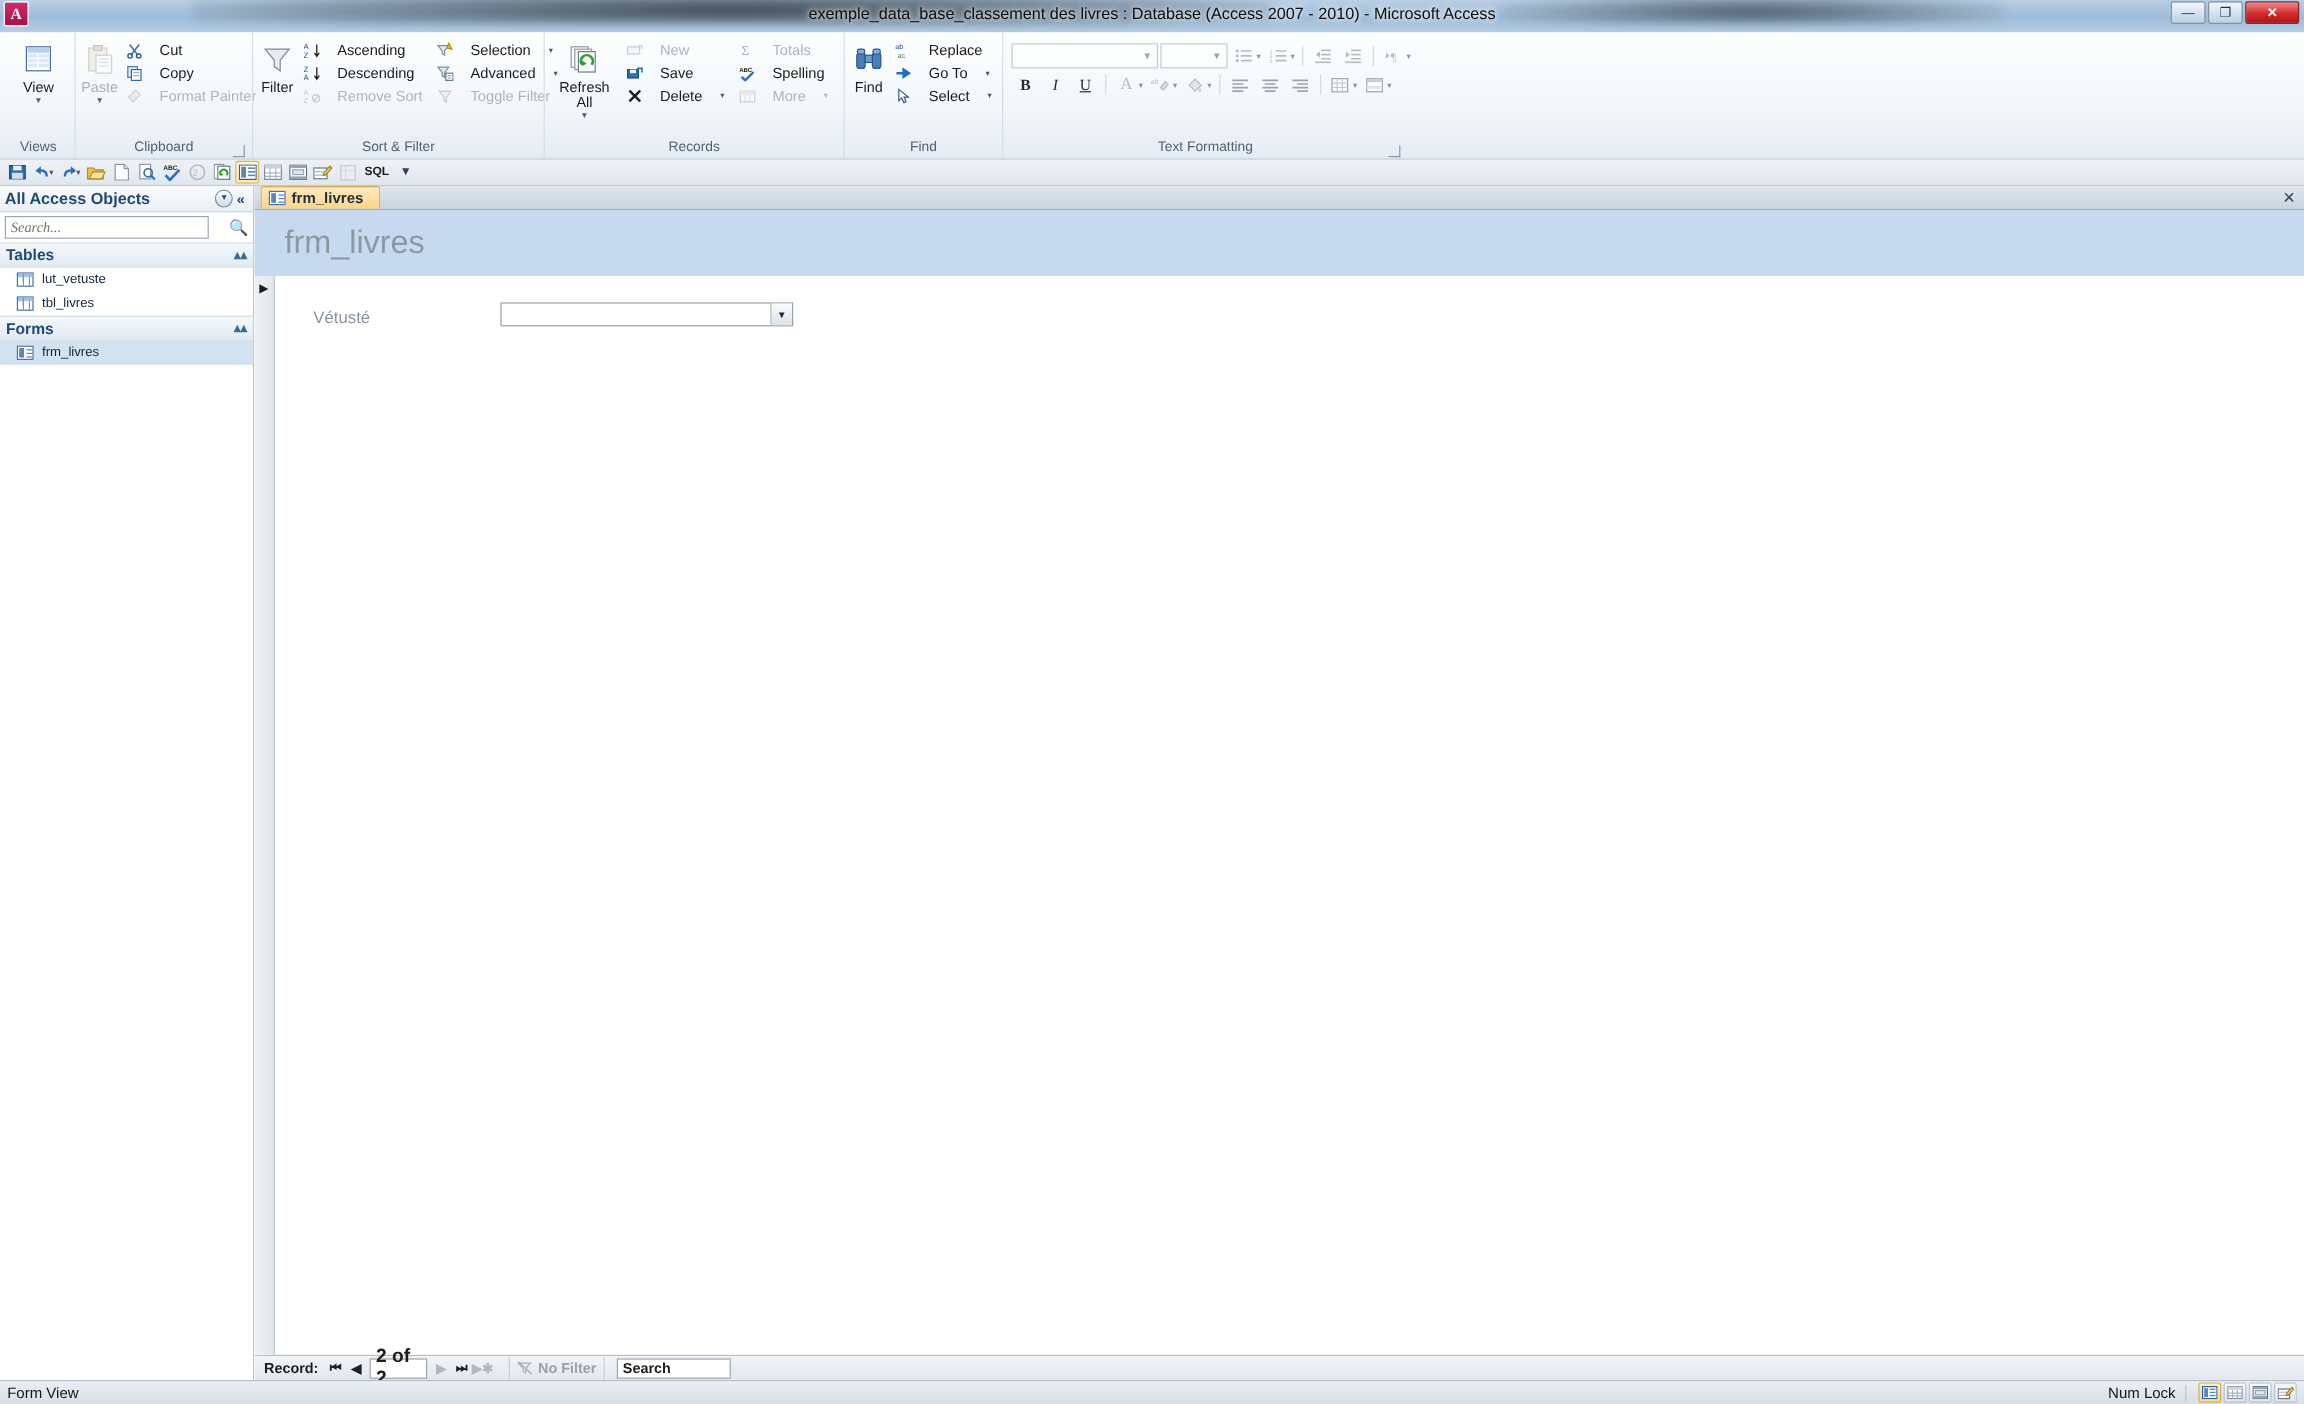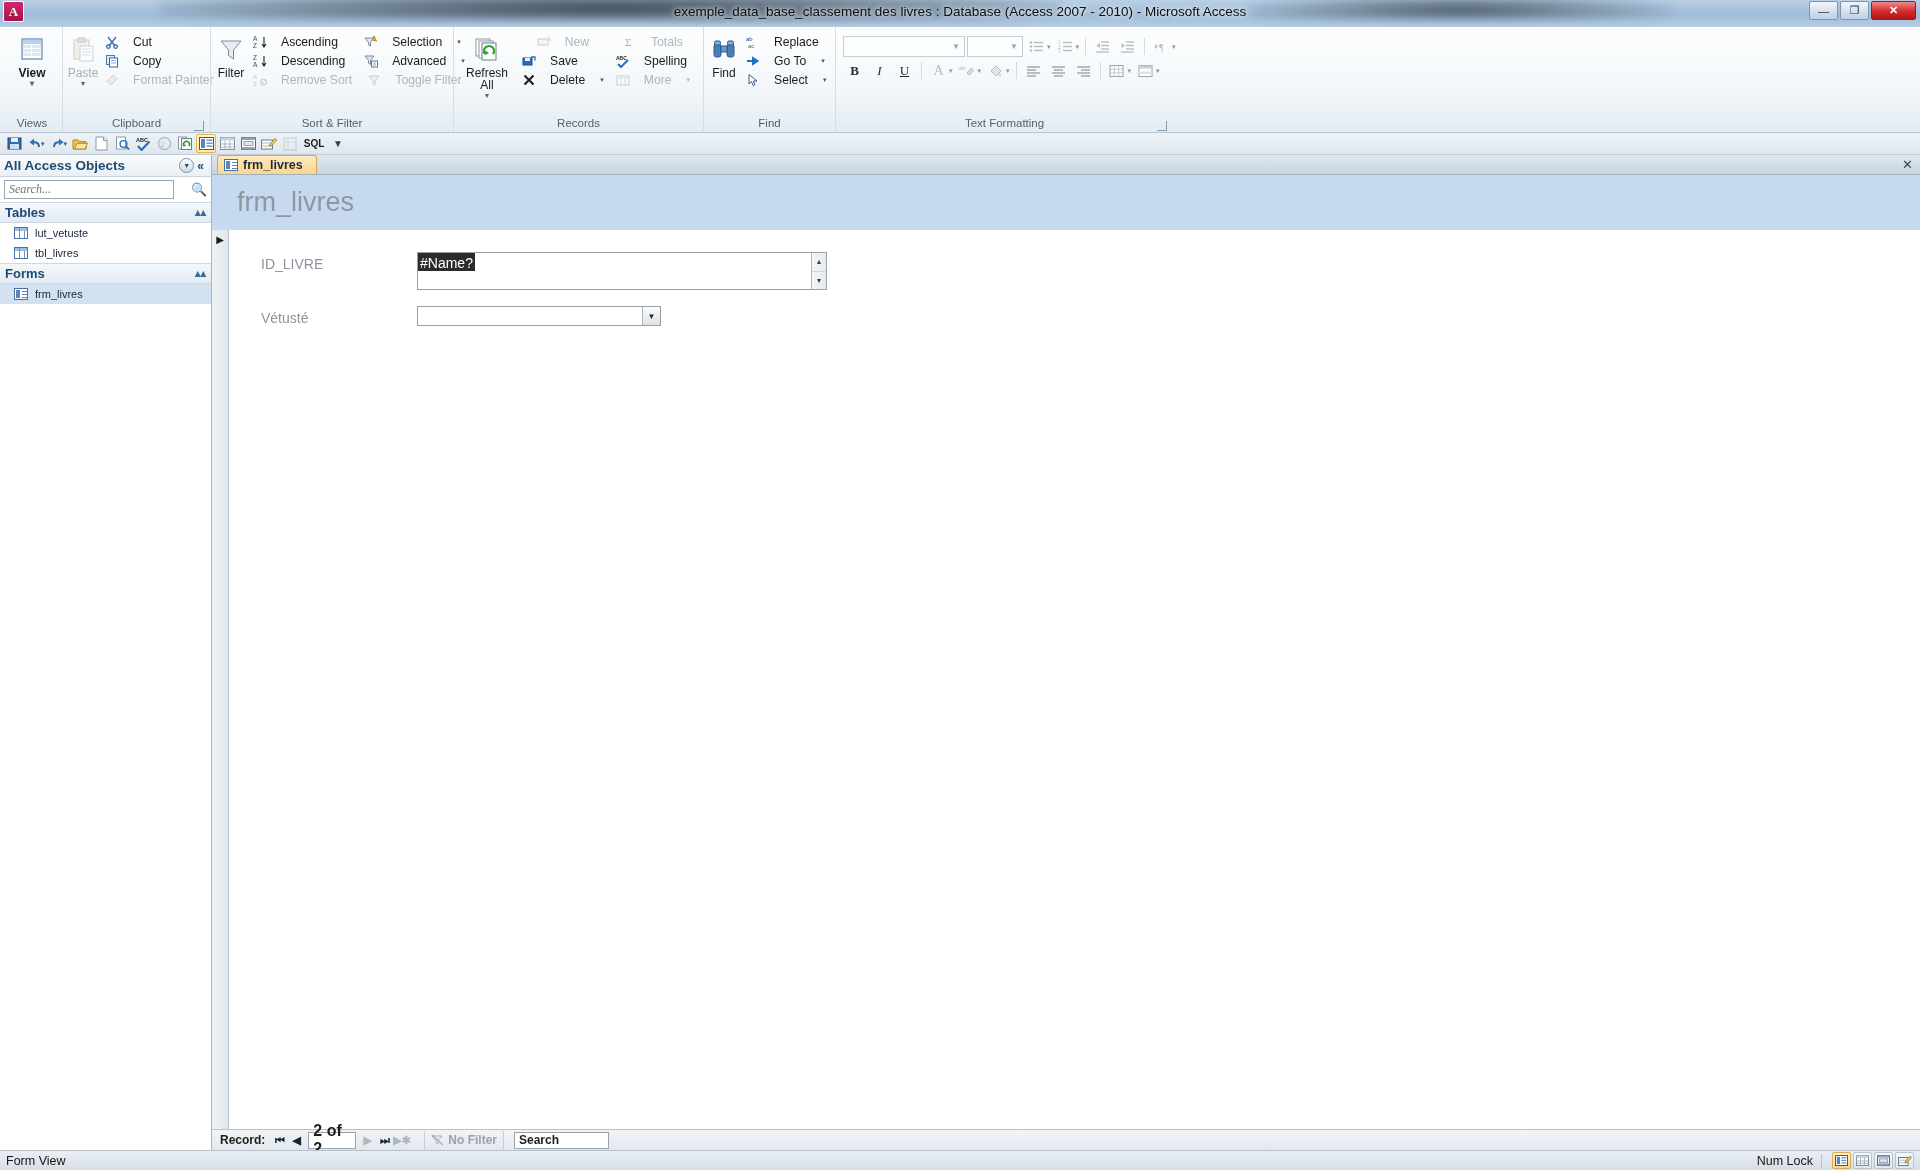--- a/index.html
+++ b/index.html
@@ -102,21 +102,21 @@
   .bigbtn.dis { color: #a9b0b7; }
   .bigbtn .cap { line-height: 12px; text-align: center; }
   .bigbtn .arr { font-size: 8px; line-height: 7px; color: #55606b; }
   .bigicon { width: 32px; height: 32px; display: flex; align-items: center; justify-content: center; }
 
   .smallcol { display: flex; flex-direction: column; gap: 1px; padding-top: 1px; }
   .sbtn {
     display: flex; align-items: center; gap: 13px; height: 18px; padding: 0 5px 0 2px;
     font-size: 12.2px; color: #1b1b1b; white-space: nowrap; border: 1px solid transparent; border-radius: 2px;
   }
-  .sbtn.dis { color: #aeb5bc; justify-content: center; }
+  .sbtn.dis { color: #aeb5bc; }
   .sbtn .ic { width: 16px; height: 16px; display: flex; align-items: center; justify-content: center; flex: 0 0 16px; }
   .sbtn .caret { font-size: 7px; color: #4e5a66; margin-left: 2px; }
   .sbtn.dis .caret { color: #b4bac0; }
 
   
   .tf { display: flex; flex-direction: column; gap: 3px; padding: 4px 3px 0 3px; }
   .tfrow { display: flex; align-items: center; gap: 2px; }
   .combo-box {
     height: 21px; border: 1px solid #c4ccd4; background: #fcfdfd;
     display: flex; align-items: center; justify-content: flex-end; padding-right: 4px;
@@ -304,21 +304,21 @@
       <div class="win-btn">—</div>
       <div class="win-btn">❐</div>
       <div class="win-btn close">✕</div>
     </div>
   </div>
 
 
   <div class="ribbon">
 
     <div class="rgroup" style="width:60px;">
-      <div class="rgroup-body" style="justify-content:flex-start;font-weight:bold;">
+      <div class="rgroup-body" style="justify-content:flex-start;">
         <div class="bigbtn">
           <div class="bigicon">
             <svg width="28" height="28" viewBox="0 0 28 28">
               <rect x="4" y="3" width="20" height="20" fill="#fff" stroke="#4a6fa0"></rect>
               <rect x="5" y="4" width="18" height="4" fill="#b9d2ec"></rect>
               <rect x="5" y="9" width="8" height="3" fill="#dbe8f6"></rect>
                 <rect x="14" y="9" width="9" height="3" fill="#dbe8f6"></rect>
               <rect x="5" y="13" width="8" height="3" fill="#dbe8f6"></rect>
                 <rect x="14" y="13" width="9" height="3" fill="#dbe8f6"></rect>
               <rect x="5" y="17" width="8" height="3" fill="#dbe8f6"></rect>
@@ -887,30 +887,20 @@
       <div class="formcanvas">
         <div class="form-header">
           <div class="form-title">frm_livres</div>
         </div>
         <div class="form-detail">
           <div class="recsel">
             <span>▶</span>
           </div>
           <div class="fieldzone">
 
-            <div class="frow">
-              <div class="flabel">ID_LIVRE</div>
-              <div class="ftext">
-                <span class="val">#Name?</span>
-                <div class="spin">
-                  <div>▲</div>
-                  <div>▼</div>
-                </div>
-              </div>
-            </div>
 
             <div class="frow">
               <div class="flabel">Vétusté</div>
               <div class="fcombo">
                 <div class="cval"></div>
                 <div class="cbtn">▼</div>
               </div>
             </div>
 
           </div>

